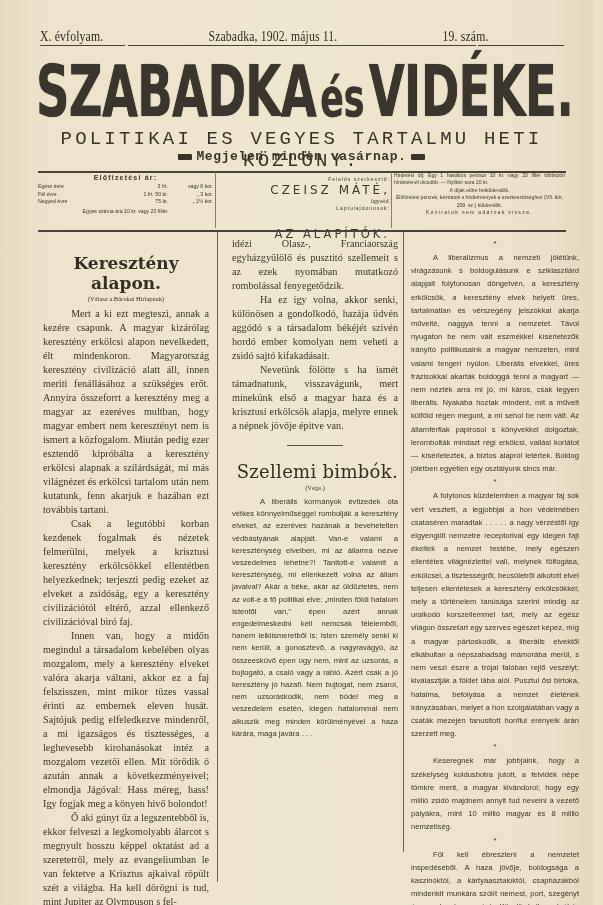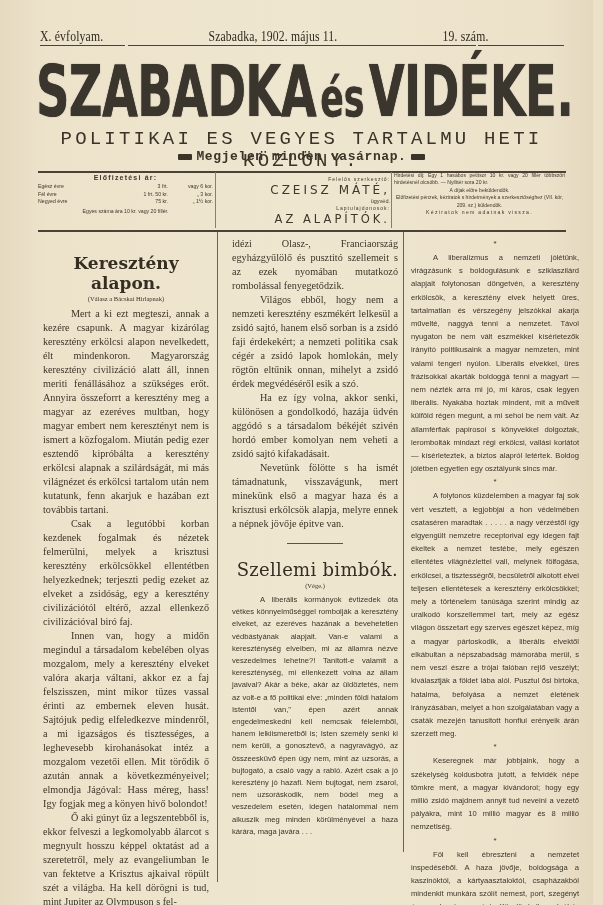--- a/index.html
+++ b/index.html
@@ -54,21 +54,21 @@
     .ib3 { left: 353px; width: 175px; border-left: 1px solid #8a7e69; text-align: center; }
     .ib-head { text-align: center; font-weight: bold; font-size: 7px; letter-spacing: 1.2px; margin-top: 2px; margin-bottom: 2px; }
     .price-row { display: flex; height: 7.6px; line-height: 7.6px; font-size: 5.2px; }
     .price-row .l { width: 75px; }
     .price-row .m { width: 55px; text-align: right; }
     .price-row .r { flex: 1; text-align: right; }
     .ib-foot { text-align: center; margin-top: 2px; font-size: 5.2px; }
     .ed-small { font-size: 5px; letter-spacing: 1px; margin-top: 4px; }
     .ed-name { font-family: "DejaVu Sans", sans-serif; font-size: 12px; letter-spacing: 3px; margin-top: 1px; }
     .ed-title { font-size: 5.5px; margin-top: 1px; }
-    .ed-owner { font-family: "DejaVu Sans", sans-serif; font-size: 11.5px; letter-spacing: 3px; margin-top: 1px; }
+    .ed-owner { font-family: "DejaVu Sans", sans-serif; font-size: 11.5px; letter-spacing: 3px; margin-top: 16px; }
     .ads { font-size: 5.1px; line-height: 7.4px; text-align: justify; padding: 0 2px; }
     .ads .c { text-align: center; }
     .ads .sp { letter-spacing: 1.3px; text-align: center; }
 
     .col {
       position: absolute; top: 237px;
       font-family: "Liberation Serif", serif; font-size: 10.2px; line-height: 14px;
       color: #3b342a; text-align: justify;
     }
     .col p { margin: 0; text-indent: 28px; }
@@ -155,21 +155,20 @@
     <div class="title">Keresztény alapon.</div>
     <div class="note">(Válasz a Bácskai Hirlapnak)</div>
     <p>Mert a ki ezt megteszi, annak a kezére csapunk. A magyar kizárólag keresztény erkölcsi alapon nevelkedett, élt mindenkoron. Magyarország keresztény civilizáció alatt áll, innen meriti fenállásához a szükséges erőt. Annyira összeforrt a keresztény meg a magyar az ezeréves multban, hogy magyar embert nem keresztényt nem is ismert a közfogalom. Miután pedig ezer esztendő kipróbálta a keresztény erkölcsi alapnak a szilárdságát, mi más világnézet és erkölcsi tartalom után nem kutatunk, fenn akarjuk e hazában ezt továbbis tartani.</p>
     <p>Csak a legutóbbi korban kezdenek fogalmak és nézetek felmerülni, melyek a krisztusi keresztény erkölcsökkel ellentétben helyezkednek; terjeszti pedig ezeket az elveket a zsidóság, egy a keresztény civilizációtól eltérő, azzal ellenkező civilizációval biró faj.</p>
     <p>Innen van, hogy a midőn megindul a társadalom kebelében olyas mozgalom, mely a keresztény elveket valóra akarja váltani, akkor ez a faj felszisszen, mint mikor tüzes vassal érinti az embernek eleven husát. Sajtójuk pedig elfeledkezve mindenről, a mi igazságos és tisztességes, a leghevesebb kirohanásokat intéz a mozgalom vezetői ellen. Mit törődik ő azután annak a következményeivel; elmondja Jágóval: Hass méreg, hass! Igy fogjak meg a könyen hivő bolondot!</p>
     <p>Ő aki gúnyt űz a legszentebből is, ekkor felveszi a legkomolyabb álarcot s megnyult hosszu képpel oktatást ad a szeretetről, mely az evangeliumban le van fektetve a Krisztus ajkaival röpült szét a világba. Ha kell dörögni is tud, mint Jupiter az Olympuson s fel-</p>
   </div>
 
   <div class="col col2">
     <p style="text-indent:0">idézi Olasz-, Franciaország egyházgyűlölő és pusztitó szellemeit s az ezek nyomában mutatkozó rombolással fenyegetődzik.</p>
-    <p>Világos ebből, hogy nem a nemzeti keresztény eszmékért lelkesül a zsidó sajtó, hanem első sorban is a zsidó faji érdekekért; a nemzeti politika csak cégér a zsidó lapok homlokán, mely rögtön eltűnik onnan, mihelyt a zsidó érdek megvédéséről esik a szó.</p>
     <p>Ha ez így volna, akkor senki, különösen a gondolkodó, hazája üdvén aggódó s a társadalom békéjét szivén hordó ember komolyan nem veheti a zsidó sajtó kifakadásait.</p>
     <p>Nevetünk fölötte s ha ismét támadnatunk, visszavágunk, mert minekünk első a magyar haza és a krisztusi erkölcsök alapja, melyre ennek a népnek jövője épitve van.</p>
     <div class="sep"></div>
     <div class="title title2">Szellemi bimbók.</div>
     <div class="note">(Vége.)</div>
     <p style="font-size:7.6px;line-height:12.2px;font-family:'Liberation Sans',sans-serif;">A liberális kormányok évtizedek óta vétkes könnyelműséggel rombolják a keresztény elveket, az ezeréves hazának a bevehetetlen védbástyának alapjait. Van-e valami a kereszténység elveiben, mi az államra nézve veszedelmes lehetne?! Tanitott-e valamit a kereszténység, mi ellenkezett volna az állam javaival? Akár a béke, akár az üldöztetés, nem az volt-e a fő politikai elve: „minden földi hatalom Istentől van," épen azért annak engedelmeskedni kell nemcsak félelemből, hanem lelkiismeretből is; Isten személy senki ki nem kerüli, a gonosztevő, a nagyravágyó, az összeesküvő épen úgy nem, mint az uzsorás, a bujtogató, a csaló vagy a rabló. Azért csak a jó keresztény jó hazafi. Nem bujtogat, nem zsarol, nem uzsoráskodik, nem bódel meg a veszedelem esetén, idegen hatalommal nem alkuszik meg minden körülményével a haza kárára, maga javára . . .</p>
   </div>
 
   <div class="col col3">
     <div class="star">*</div>

